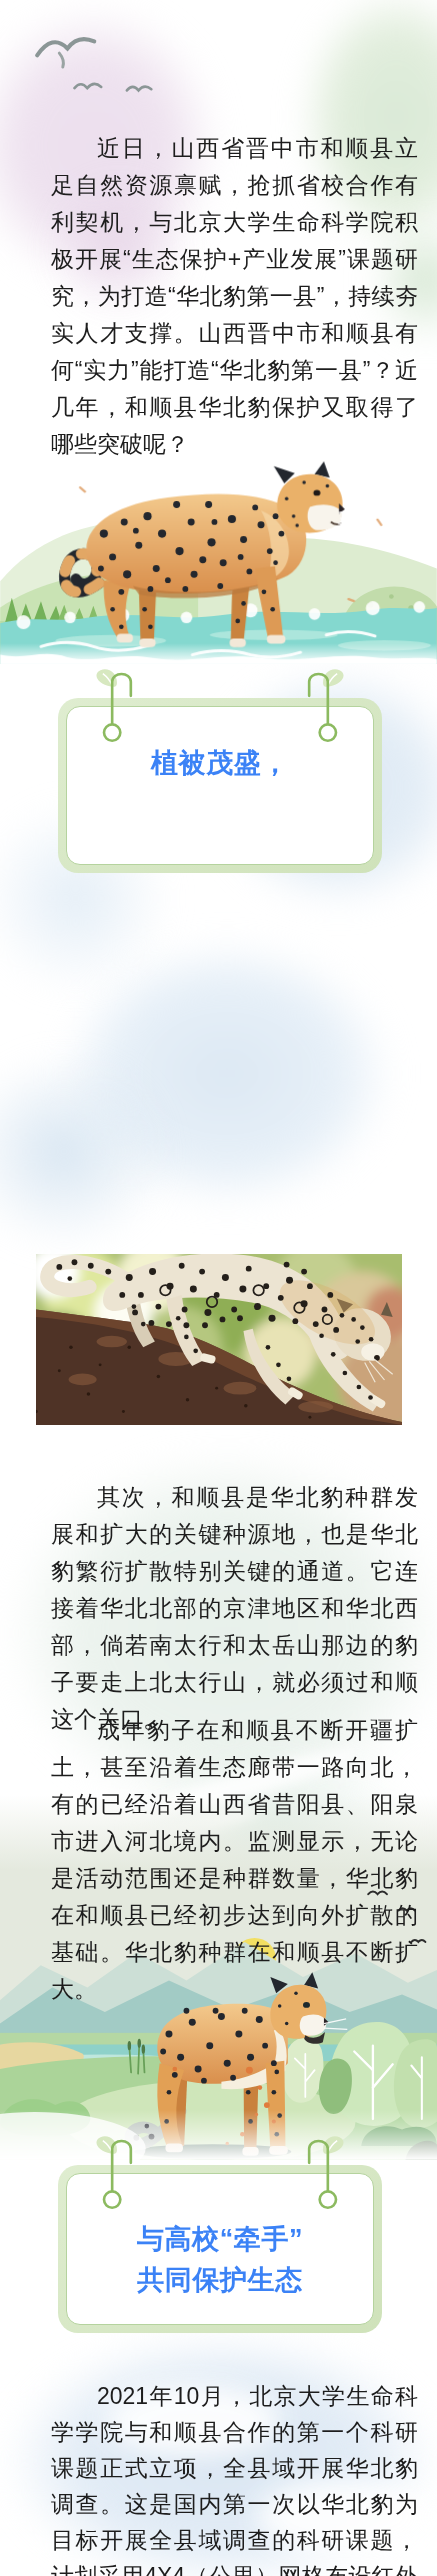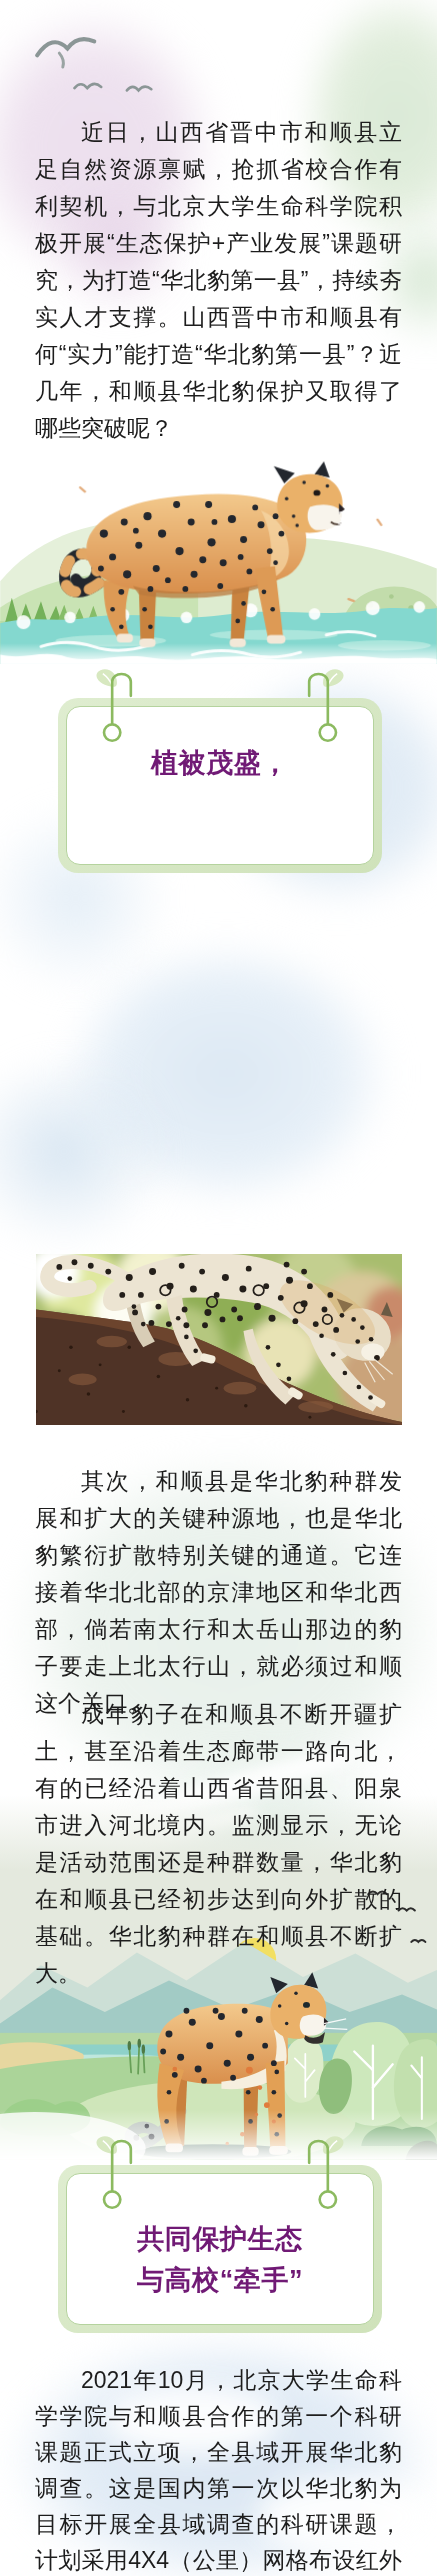--- a/index.html
+++ b/index.html
@@ -25,34 +25,34 @@
     background:radial-gradient(closest-side,#d8e6f2 0%,rgba(216,230,242,0) 78%);}
   .wash-sage{left:-35px;top:1417px;width:525px;height:432px;border-radius:40%;
     background:radial-gradient(closest-side,#e7f0ea 0%,#ecf3ee 55%,rgba(236,243,238,0) 85%);}
   .wash-sage2{left:93px;top:1720px;width:362px;height:222px;
     background:radial-gradient(closest-side,#e2eee7 0%,rgba(226,238,231,0) 80%);}
   .feather{position:absolute;background:#ffffff;opacity:.85;filter:blur(5.8px);border-radius:50%;z-index:0;}
   .wash-blue-c{left:-35px;top:2309px;width:513px;height:303px;border-radius:40%;
     background:radial-gradient(closest-side,#dae6f2 0%,#e2ecf6 55%,rgba(226,236,246,0) 85%);}
   .cloud{position:absolute;background:#ffffff;filter:blur(13px);border-radius:50%;z-index:0;opacity:.9;}
   
-  .body-text{position:absolute;left:35px;width:367px;margin:0;z-index:3;
+  .body-text{position:absolute;left:35px;width:367px;margin:16px;z-index:3;
     font-size:23px;line-height:37px;color:#1d1d1d;text-align:justify;text-indent:2em;
     font-family:"Liberation Sans",sans-serif;}
   
   .illo{position:absolute;left:0;z-index:1;}
   .photo{position:absolute;left:36px;top:1254px;width:366px;height:171px;z-index:1;overflow:hidden;}
   
   .board{position:absolute;left:58px;width:324px;z-index:2;}
   .board-frame{position:absolute;left:0;top:0;width:100%;height:100%;
     background:linear-gradient(145deg,#dfedd0 0%,#cfe2ba 100%);border-radius:20px;}
   .board-white{position:absolute;left:7.6px;top:7.6px;right:7.6px;bottom:7.6px;
     background:#ffffff;border:1.2px solid #b5d39e;border-radius:14px;}
   .board-title{position:absolute;left:0;right:0;text-align:center;z-index:3;
-    font-size:27px;line-height:41px;font-weight:bold;color:#701a75;letter-spacing:0.6px;}
+    font-size:27px;line-height:41px;font-weight:bold;color:#3b82f6;letter-spacing:0.6px;}
   .clip{position:absolute;width:54px;height:77px;z-index:4;top:-29px;}
   .clip-left{left:33px;}
   .clip-right{right:33px;transform:scaleX(-1);}
 </style>
 </head>
 <body>
 
 <div class="page">
 
   <div class="wash wash-pink"></div>
@@ -541,21 +541,21 @@
       <path d="M36,94 L36,22 C36,4 68,4 68,22 L68,46" stroke="#8cba60" stroke-width="4.5" fill="none" stroke-linecap="round"></path>
       <circle cx="36" cy="109" r="14" stroke="#8cba60" stroke-width="4.5" fill="none"></circle>
     </svg>
     <svg class="clip clip-right" viewBox="0 0 92 132">
       <path d="M34,30 C10,26 2,8 16,2 C32,-4 46,10 44,26 C43,31 39,31 34,30 Z" fill="#d7e8c0"></path>
       <path d="M20,8 C28,14 33,21 36,28" stroke="#ffffff" stroke-width="2.5" fill="none"></path>
       <path d="M36,94 L36,22 C36,4 68,4 68,22 L68,46" stroke="#8cba60" stroke-width="4.5" fill="none" stroke-linecap="round"></path>
       <circle cx="36" cy="109" r="14" stroke="#8cba60" stroke-width="4.5" fill="none"></circle>
     </svg>
     <div class="board-title" style="top:54px;">
+      <div>与高校“牵手”</div>
       <div>共同保护生态</div>
-      <div>与高校“牵手”</div>
     </div>
   </div>
 
   <p class="body-text" style="top:2362px;line-height:36px;">2021年10月，北京大学生命科学学院与和顺县合作的第一个科研课题正式立项，全县域开展华北豹调查。这是国内第一次以华北豹为目标开展全县域调查的科研课题，计划采用4X4（公里）网格布设红外相机的方法进行调查。</p>
 
 </div>
 
 
 </body></html>

